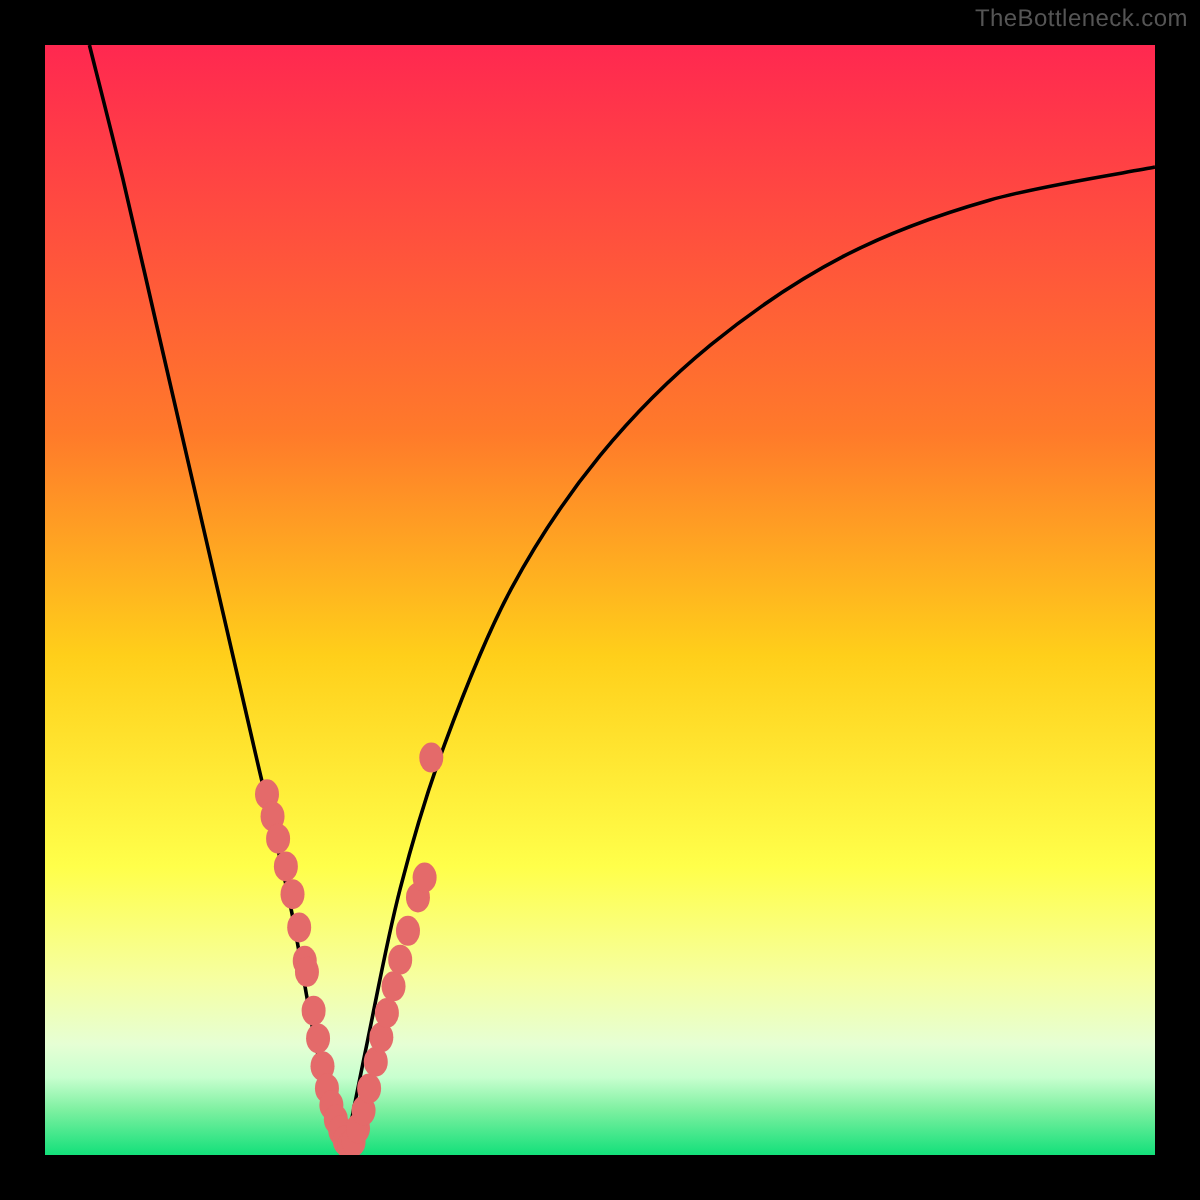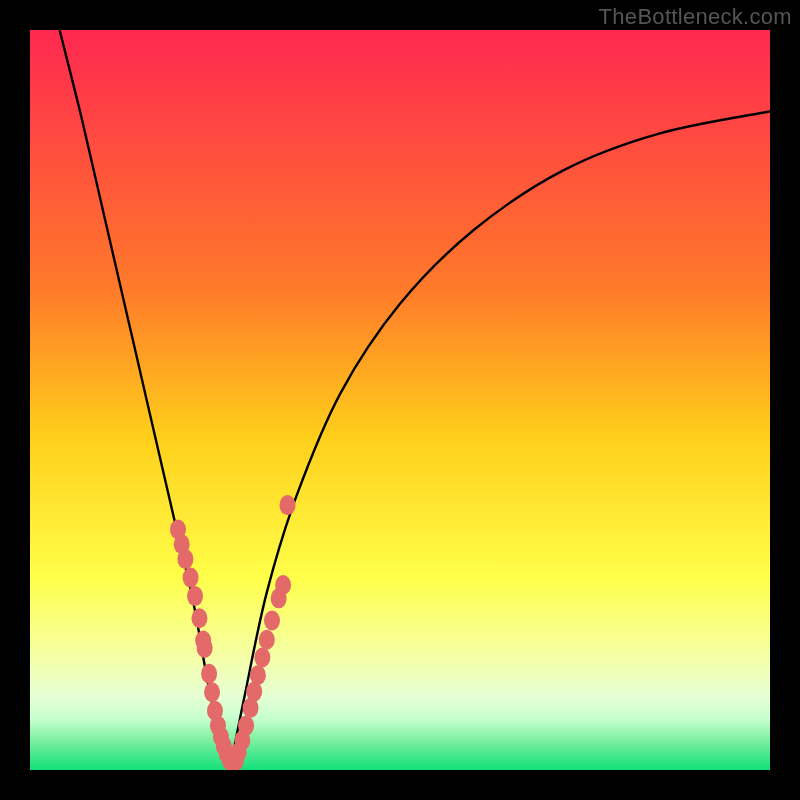--- a/index.html
+++ b/index.html
@@ -19,21 +19,21 @@
   svg.plot {
     position: absolute;
     left: 0;
     top: 0;
   }
   .watermark {
     position: absolute;
     top: 4px;
     right: 8px;
     font-family: Arial, Helvetica, sans-serif;
-    font-size: 22px;
+    font-size: 16px;
     font-weight: 500;
     letter-spacing: 0.3px;
     color: #555;
     user-select: none;
   }
 </style>
 </head>
 <body>
 
 <div class="stage">

